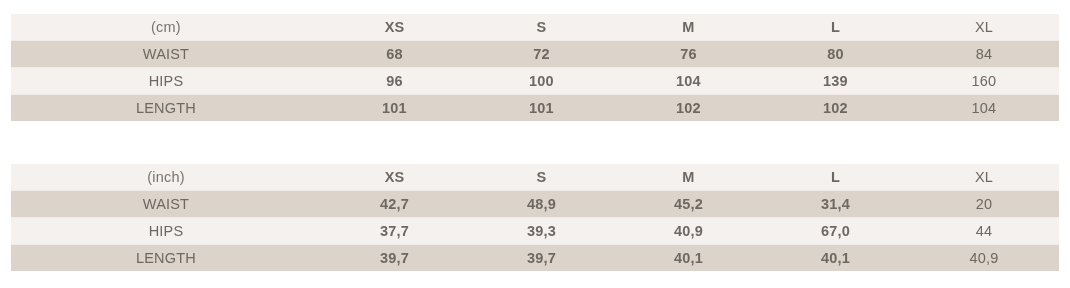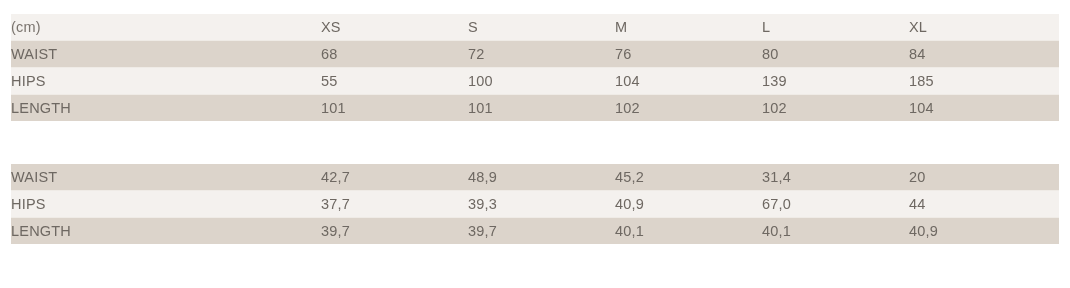--- a/index.html
+++ b/index.html
@@ -33,30 +33,31 @@
     height: 26px;
   }
   .size-table tr.row-light { background: #f4f1ee; }
   .size-table tr.row-dark  { background: #dcd4cb; }
   .size-table tr.row-dark + tr.row-light,
   .size-table tr.row-light + tr.row-dark {
     border-top: 1px solid #efebe6;
   }
   .size-table td {
     padding: 0;
+    text-align: center;
     vertical-align: middle;
     font-size: 14.5px;
     font-weight: 400;
     color: #6e6862;
     letter-spacing: 0.2px;
     line-height: 26px;
     white-space: nowrap;
   }
   .size-table td.col-label { width: 310px; }
-  .size-table td.col-size  { width: 147px; }
+  .size-table td.col-size  { width: 147px; font-weight: bold; }
   .size-table td.col-tail  { width: 150px; }
   .size-table td.unit-label { color: #7a746e; }
   .size-table td.row-head   { color: #6e6862; margin-left: 12px; }
 </style>
 </head>
 <body>
 
 <div class="page">
 
   <table class="size-table" id="table-cm">
@@ -72,39 +73,47 @@
       <tr class="row-dark">
         <td class="col-label row-head">WAIST</td>
         <td class="col-size">68</td>
         <td class="col-size">72</td>
         <td class="col-size">76</td>
         <td class="col-size">80</td>
         <td class="col-tail">84</td>
       </tr>
       <tr class="row-light">
         <td class="col-label row-head">HIPS</td>
-        <td class="col-size">55</td>
+        <td class="col-size">96</td>
         <td class="col-size">100</td>
         <td class="col-size">104</td>
         <td class="col-size">139</td>
-        <td class="col-tail">185</td>
+        <td class="col-tail">160</td>
       </tr>
       <tr class="row-dark">
         <td class="col-label row-head">LENGTH</td>
         <td class="col-size">101</td>
         <td class="col-size">101</td>
         <td class="col-size">102</td>
         <td class="col-size">102</td>
         <td class="col-tail">104</td>
       </tr>
     </tbody>
   </table>
 
   <table class="size-table" id="table-in">
     <tbody>
+      <tr class="row-light">
+        <td class="col-label unit-label">(inch)</td>
+        <td class="col-size">XS</td>
+        <td class="col-size">S</td>
+        <td class="col-size">M</td>
+        <td class="col-size">L</td>
+        <td class="col-tail">XL</td>
+      </tr>
       <tr class="row-dark">
         <td class="col-label row-head">WAIST</td>
         <td class="col-size">42,7</td>
         <td class="col-size">48,9</td>
         <td class="col-size">45,2</td>
         <td class="col-size">31,4</td>
         <td class="col-tail">20</td>
       </tr>
       <tr class="row-light">
         <td class="col-label row-head">HIPS</td>

